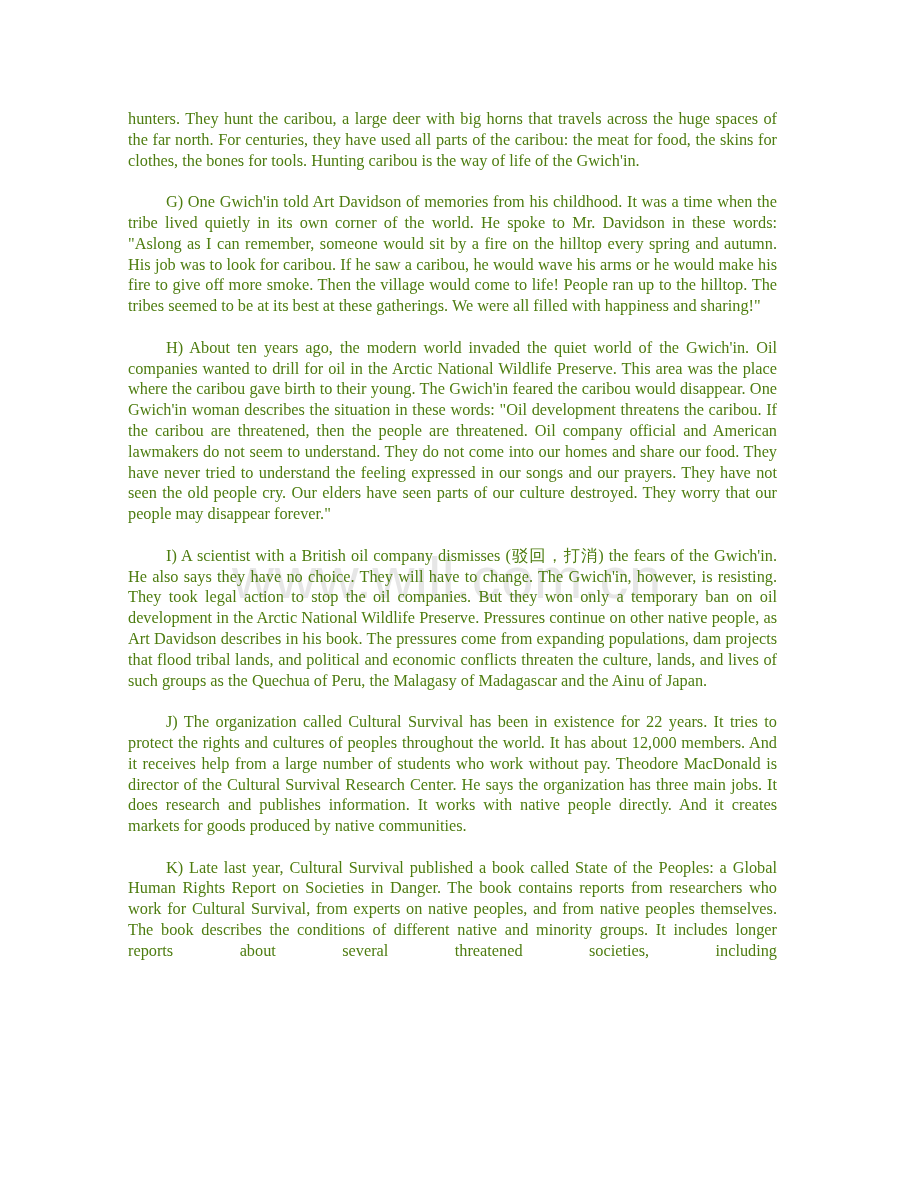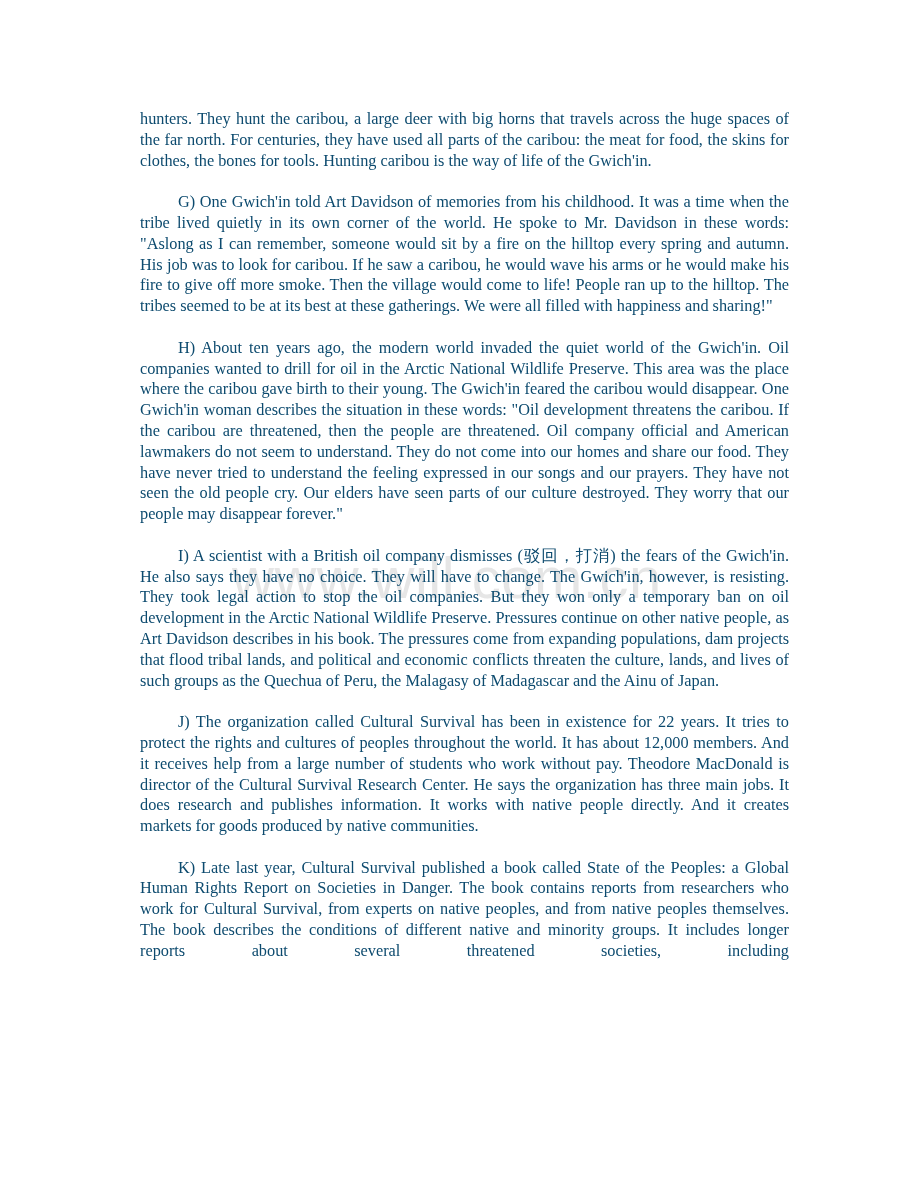--- a/index.html
+++ b/index.html
@@ -1,25 +1,25 @@
 <!DOCTYPE html>
 <html><head>
 <meta charset="utf-8">
 <style>
   html, body { margin: 0; padding: 0; background: #ffffff; }
   body { width: 920px; height: 1191px; position: relative; overflow: hidden; }
   .page {
     position: absolute;
-    left: 140px;
+    left: 128px;
     top: 109px;
     width: 649px;
     font-family: "Liberation Serif", serif;
     font-size: 16.3px;
     line-height: 20.8px;
-    color: #0c4a6e;
+    color: #4d7c0f;
   }
   .para {
     margin: 0 0 20.8px 0;
     text-align: justify;
     text-align-last: left;
   }
   .para.indent { text-indent: 38px; font-family: Liberation Serif, serif; }
   .watermark {
     position: absolute;
     left: 232px;

